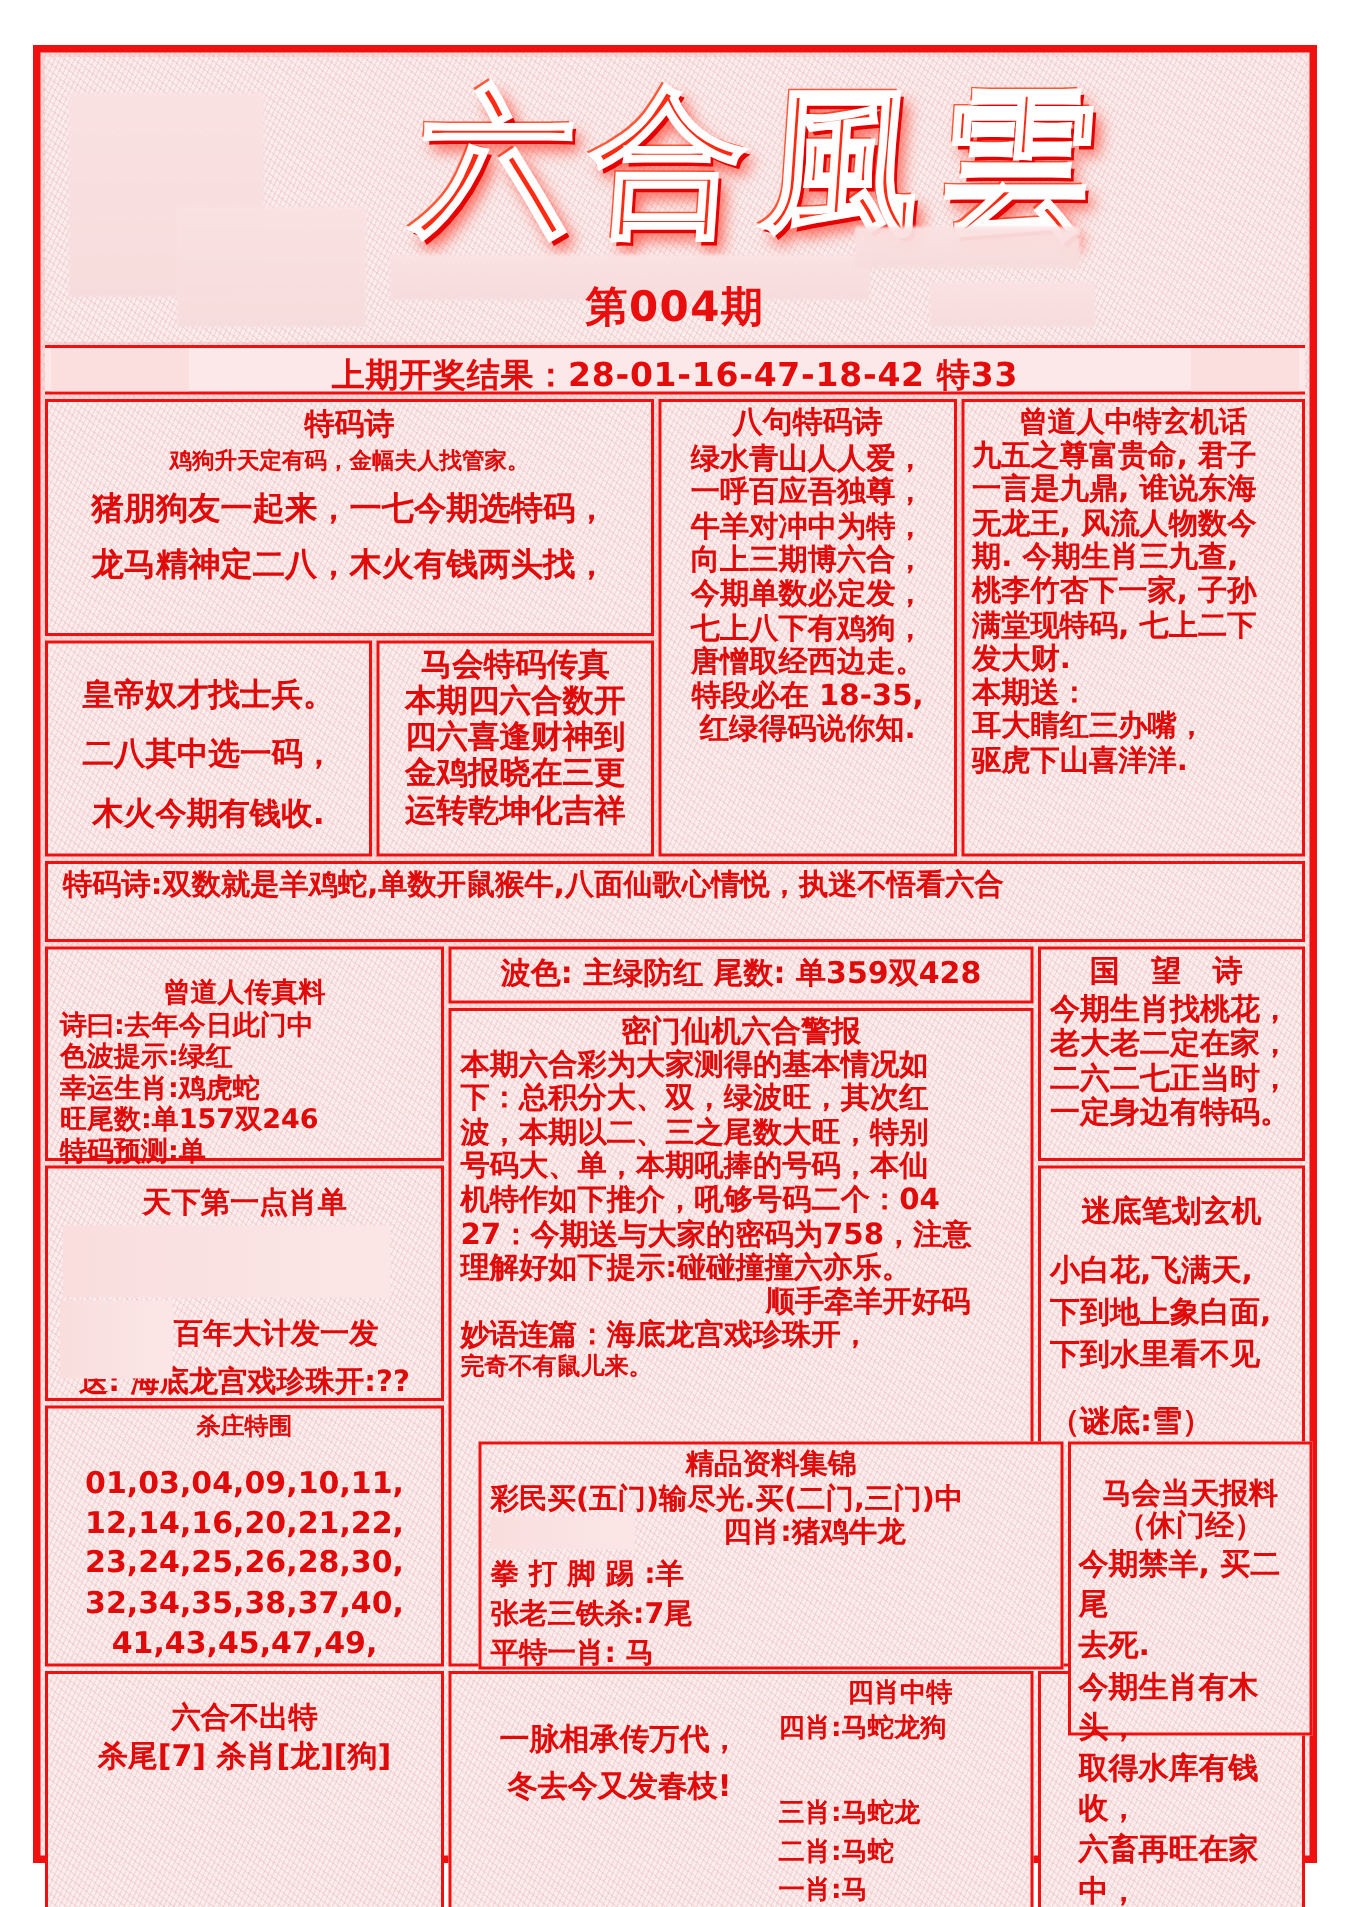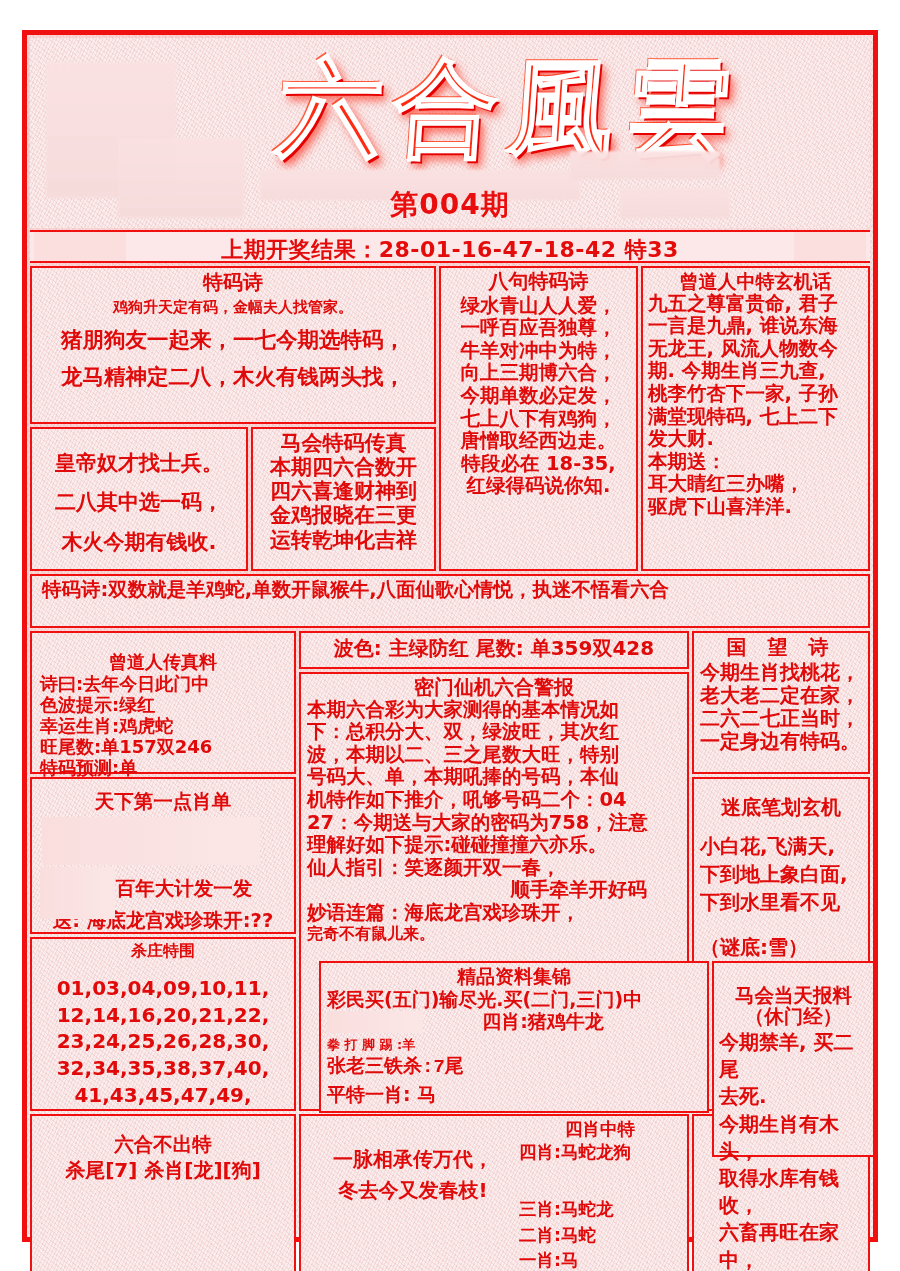--- a/index.html
+++ b/index.html
@@ -266,24 +266,20 @@
 
       <div class="bx tex" id="mmx">
         <div class="hd" style="font-size:20px;">密门仙机六合警报</div>
         <div class="ln" style="font-size:19.5px;">本期六合彩为大家测得的基本情况如</div>
         <div class="ln" style="font-size:19.5px;">下：总积分大、双，绿波旺，其次红</div>
         <div class="ln" style="font-size:19.5px;">波，本期以二、三之尾数大旺，特别</div>
         <div class="ln" style="font-size:19.5px;">号码大、单，本期吼捧的号码，本仙</div>
         <div class="ln" style="font-size:19.5px;">机特作如下推介，吼够号码二个：04</div>
         <div class="ln" style="font-size:19.5px;">27：今期送与大家的密码为758，注意</div>
         <div class="ln" style="font-size:19.5px;">理解好如下提示:碰碰撞撞六亦乐。</div>
-        <div style="display:flex;">
-          <div class="ln" style="font-size:19.5px;">仙人指引：</div>
-          <div class="ln" style="font-size:19.5px;">笑逐颜开双一春，</div>
-        </div>
         <div class="ln" style="font-size:19.5px;text-align:right;padding-right:34px;">顺手牵羊开好码</div>
         <div style="display:flex;">
           <div class="ln" style="font-size:19.5px;">妙语连篇：</div>
           <div class="ln" style="font-size:19.5px;">海底龙宫戏珍珠开，</div>
         </div>
         <div class="ln" style="font-size:16px;text-align:left;padding-right:42px;">完奇不有鼠儿来。</div>
       </div>
 
     </div>
 
@@ -335,22 +331,22 @@
 
 </div>
 
 <div class="bx tex" style="position:absolute;left:319px;top:961px;width:390px;height:152px;padding:3px 6px 0;box-sizing:border-box;">
   <div class="hd" style="font-size:19px;margin-bottom:1px;">精品资料集锦</div>
   <div class="ln" style="font-size:19px;">彩民买(五门)输尽光.买(二门,三门)中</div>
   <div style="position:relative;height:26px;">
     <div class="fade" style="position:absolute;left:0;top:1px;width:96px;height:22px;"></div>
     <div class="ln" style="font-size:19px;text-align:center;padding-left:58px;">四肖:猪鸡牛龙</div>
   </div>
-  <div class="ln" style="font-size:13px;line-height:1.42;">拳 打 脚 踢 :羊</div>
-  <div class="ln" style="font-size:19px;line-height:1.42;font-family:Liberation Mono, monospace;">张老三铁杀:7尾</div>
+  <div class="ln" style="font-size:19px;line-height:1.42;">拳 打 脚 踢 :羊</div>
+  <div class="ln" style="font-size:19px;line-height:1.42;">张老三铁杀:7尾</div>
   <div class="ln" style="font-size:19px;line-height:1.42;">平特一肖: 马</div>
 </div>
 
 <div class="bx tex" style="position:absolute;left:712px;top:961px;width:163px;height:196px;padding:4px 5px 0;box-sizing:border-box;">
   <div class="hd" style="font-size:19.5px;margin-top:18px;">马会当天报料</div>
   <div class="hd" style="font-size:19.5px;margin-bottom:2px;">（休门经）</div>
   <div class="ln" style="font-size:20px;line-height:1.36;">今期禁羊, 买二尾</div>
   <div class="ln" style="font-size:20px;line-height:1.36;">去死.</div>
   <div class="ln" style="font-size:20px;line-height:1.36;">今期生肖有木头，</div>
   <div class="ln" style="font-size:20px;line-height:1.36;">取得水库有钱收，</div>

